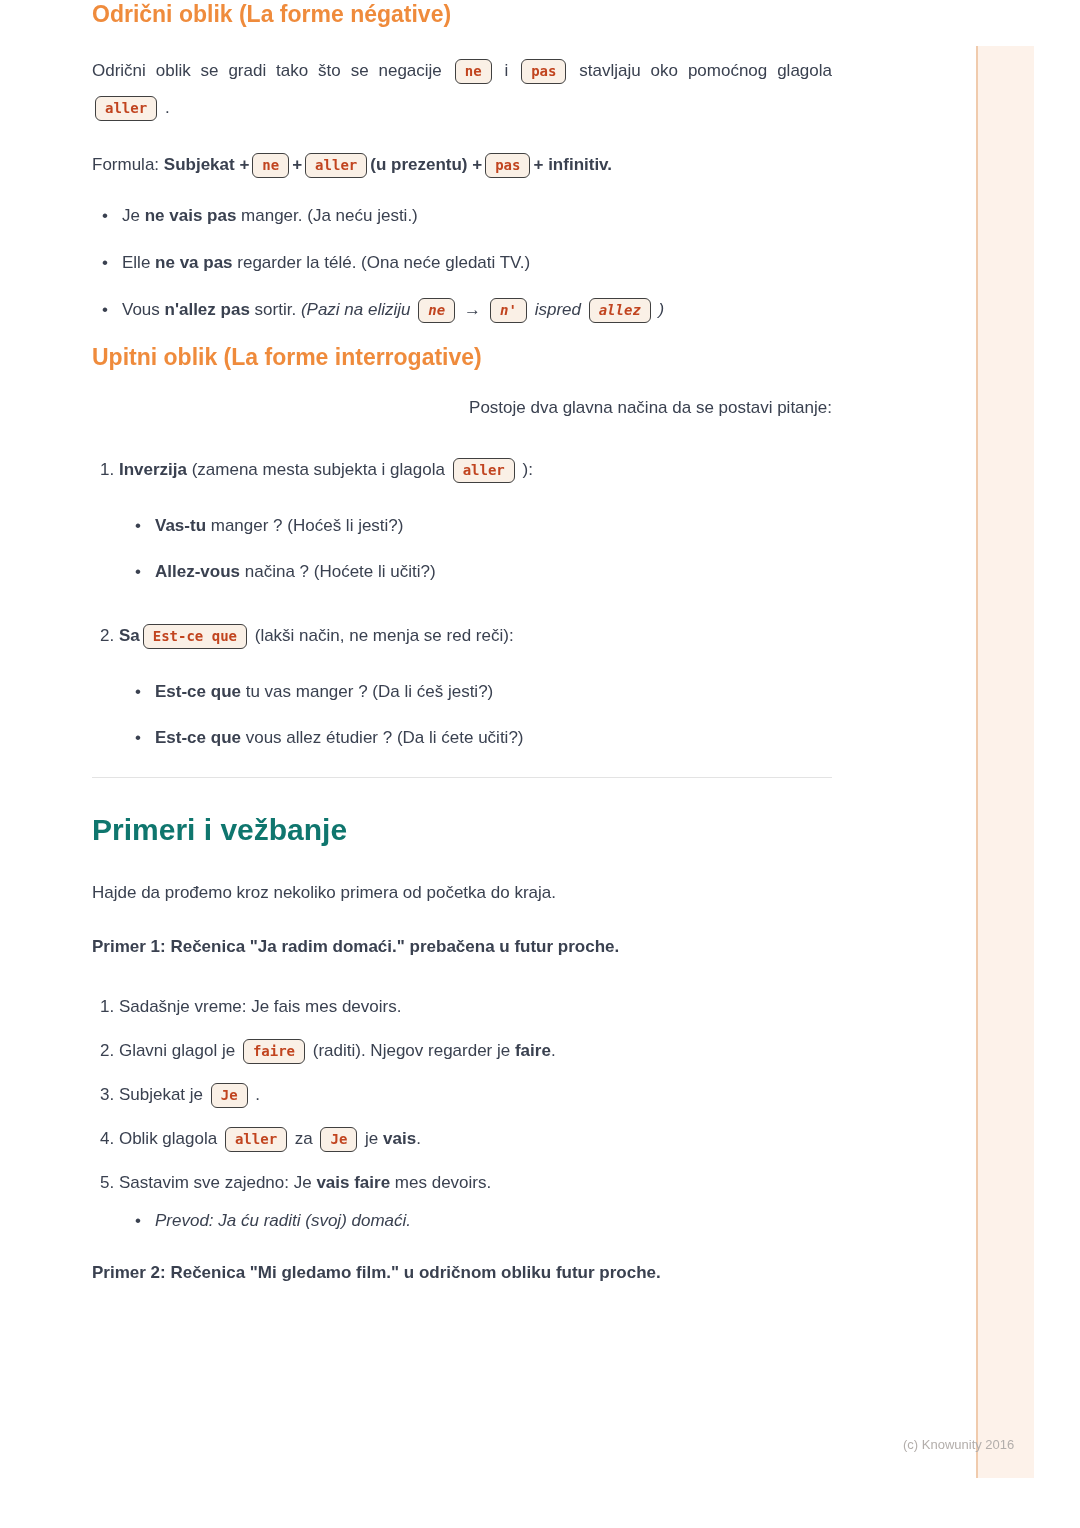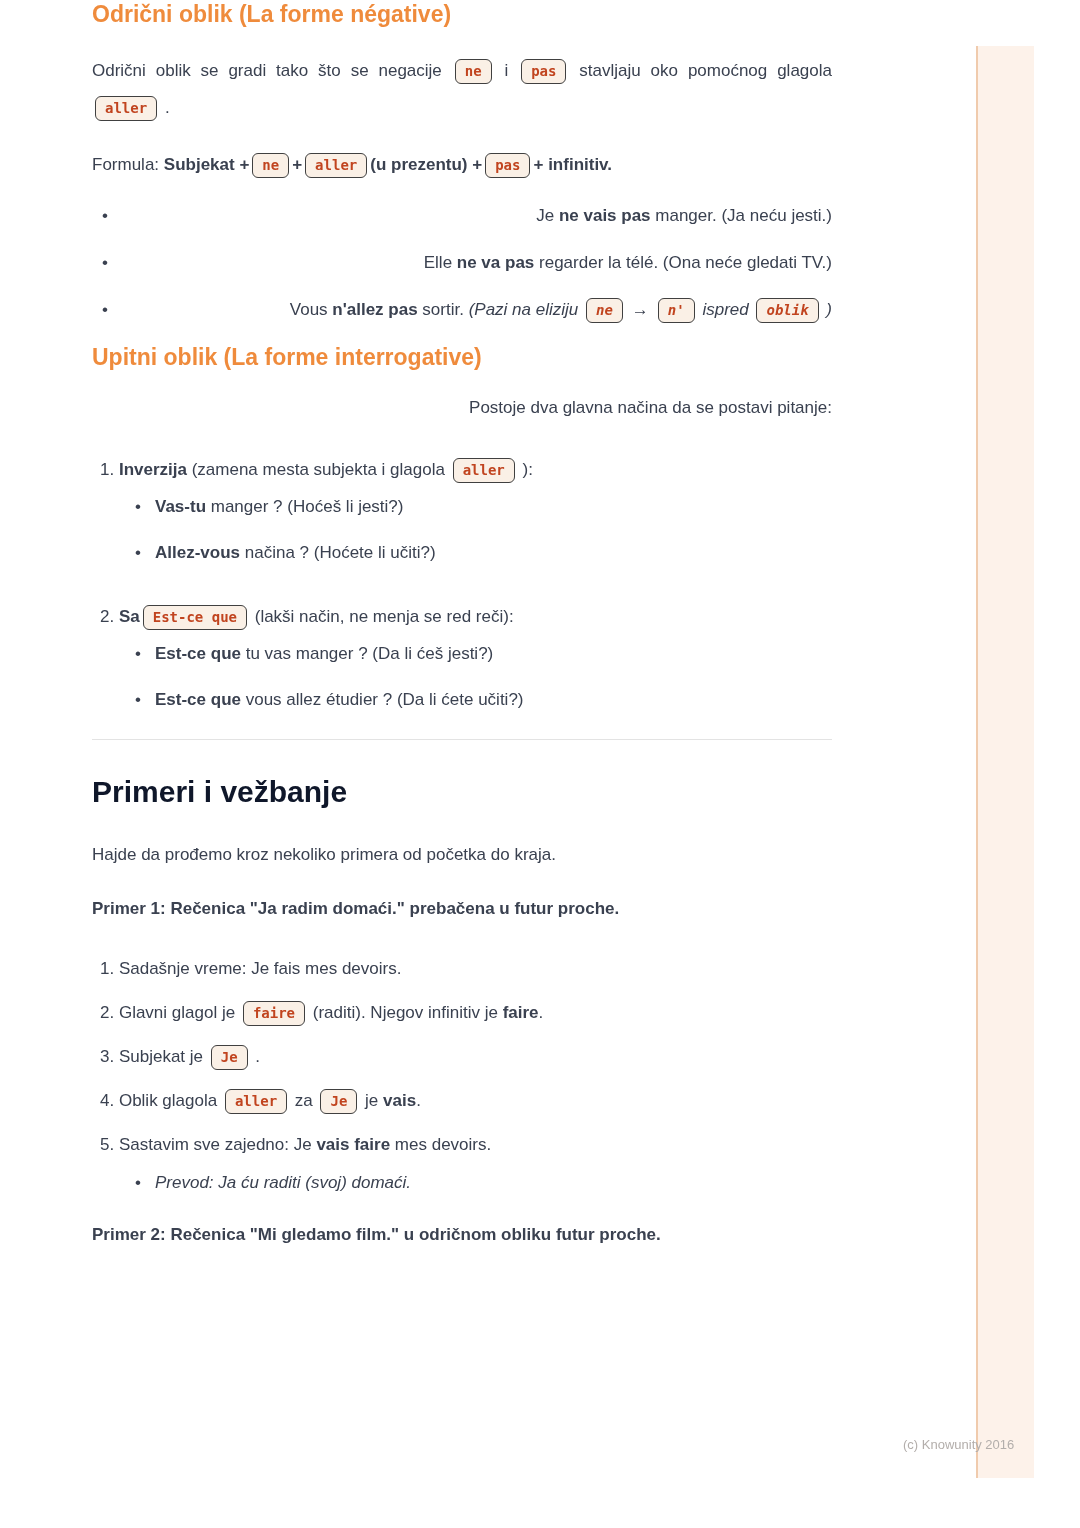--- a/index.html
+++ b/index.html
@@ -25,21 +25,21 @@
     z-index: 0;
   }
 
   .content {
     position: absolute; left: 92px; top: 0;
     width: 740px; z-index: 1;
   }
 
   h2.doc-h2 {
     font-size: 30px; line-height: 36px;
-    color: #0f172a; font-weight: bold;
+    color: #0f766e; font-weight: bold;
     margin: 34px 0 0 0;
   }
   h3.doc-h3 {
     font-size: 23px; line-height: 28px;
     color: #ef8b3c; font-weight: bold;
     margin: 0;
   }
   .h3-first { margin-top: 52px; }
   .h3-next  { margin-top: 40px; }
 
@@ -66,39 +66,39 @@
     padding: 2px 9px 3px 9px;
     margin: 0 3px;
     line-height: 18px;
     vertical-align: baseline;
   }
 
   .arrow { display: inline-block; margin: 0 6px; font-style: normal; color: #3a4150; }
 
   ul.plain, ol.plain { list-style: none; margin: 0; padding: 0; }
 
-  ul.examples { margin-top: 22px; text-align: right; }
+  ul.examples { margin-top: 22px; }
   ul.examples > li {
     position: relative; padding-left: 30px;
     font-size: 17px; line-height: 28px;
     margin-bottom: 19px;
   }
   ul.examples > li::before {
     content: "•"; position: absolute; left: 10px; top: 0;
     color: #3a4150; font-size: 17px;
   }
 
   .numbered-line {
     font-size: 17px; line-height: 30px;
     padding-left: 8px;
   }
   .method-1 { margin-top: 34px; }
   .method-2 { margin-top: 36px; }
 
-  ul.nested { margin-top: 9px; }
+  ul.nested { margin-top: 28px; }
   ul.nested > li {
     position: relative; padding-left: 63px;
     font-size: 17px; line-height: 26px;
     margin-bottom: 20px;
   }
   ul.nested > li::before {
     content: "•"; position: absolute; left: 43px; top: 0;
     color: #3a4150; font-size: 17px;
   }
 
@@ -150,21 +150,21 @@
 
     <h3 class="doc-h3 h3-first">Odrični oblik (La forme négative)</h3>
 
     <p class="intro-p"><span>Odrični oblik se gradi tako što se negacije </span><span class="chip">ne</span><span> i </span><span class="chip">pas</span><span> stavljaju oko pomoćnog glagola </span><span class="chip">aller</span><span> .</span></p>
 
     <p class="formula-p"><span>Formula: </span><b>Subjekat +</b><span class="chip">ne</span><b>+</b><span class="chip">aller</span><b>(u prezentu) +</b><span class="chip">pas</span><b>+ infinitiv.</b></p>
 
     <ul class="plain examples">
       <li><span>Je </span><b>ne vais pas</b><span> manger. (Ja neću jesti.)</span></li>
       <li><span>Elle </span><b>ne va pas</b><span> regarder la télé. (Ona neće gledati TV.)</span></li>
-      <li><span>Vous </span><b>n'allez pas</b><span> sortir. </span><span class="italic"><span>(Pazi na eliziju </span><span class="chip">ne</span><span class="arrow">→</span><span class="chip">n'</span><span> ispred </span><span class="chip">oblik</span><span> )</span></span></li>
+      <li><span>Vous </span><b>n'allez pas</b><span> sortir. </span><span class="italic"><span>(Pazi na eliziju </span><span class="chip">ne</span><span class="arrow">→</span><span class="chip">n'</span><span> ispred </span><span class="chip">allez</span><span> )</span></span></li>
     </ul>
 
     <h3 class="doc-h3 h3-next">Upitni oblik (La forme interrogative)</h3>
 
     <p class="q-intro">Postoje dva glavna načina da se postavi pitanje:</p>
 
     <div class="numbered-line method-1"><span>1. </span><b>Inverzija</b><span> (zamena mesta subjekta i glagola </span><span class="chip">aller</span><span> ):</span></div>
 
     <ul class="plain nested">
       <li><b>Vas-tu</b><span> manger ? (Hoćeš li jesti?)</span></li>
@@ -182,21 +182,21 @@
     <hr class="divider">
 
     <h2 class="doc-h2">Primeri i vežbanje</h2>
 
     <p class="practice-intro">Hajde da prođemo kroz nekoliko primera od početka do kraja.</p>
 
     <p class="primer-title">Primer 1: Rečenica "Ja radim domaći." prebačena u futur proche.</p>
 
     <ol class="plain steps">
       <li><span>1. </span><span>Sadašnje vreme: Je fais mes devoirs.</span></li>
-      <li><span>2. </span><span>Glavni glagol je </span><span class="chip">faire</span><span> (raditi). Njegov infinitiv je </span><b>faire</b><span>.</span></li>
+      <li><span>2. </span><span>Glavni glagol je </span><span class="chip">faire</span><span> (raditi). Njegov regarder je </span><b>faire</b><span>.</span></li>
       <li><span>3. </span><span>Subjekat je </span><span class="chip">Je</span><span> .</span></li>
       <li><span>4. </span><span>Oblik glagola </span><span class="chip">aller</span><span> za </span><span class="chip">Je</span><span> je </span><b>vais</b><span>.</span></li>
       <li><span>5. </span><span>Sastavim sve zajedno: Je </span><b>vais faire</b><span> mes devoirs.</span></li>
     </ol>
 
     <ul class="plain nested sub-note">
       <li><span class="italic">Prevod: Ja ću raditi (svoj) domaći.</span></li>
     </ul>
 
     <p class="primer-title primer-title-2">Primer 2: Rečenica "Mi gledamo film." u odričnom obliku futur proche.</p>

